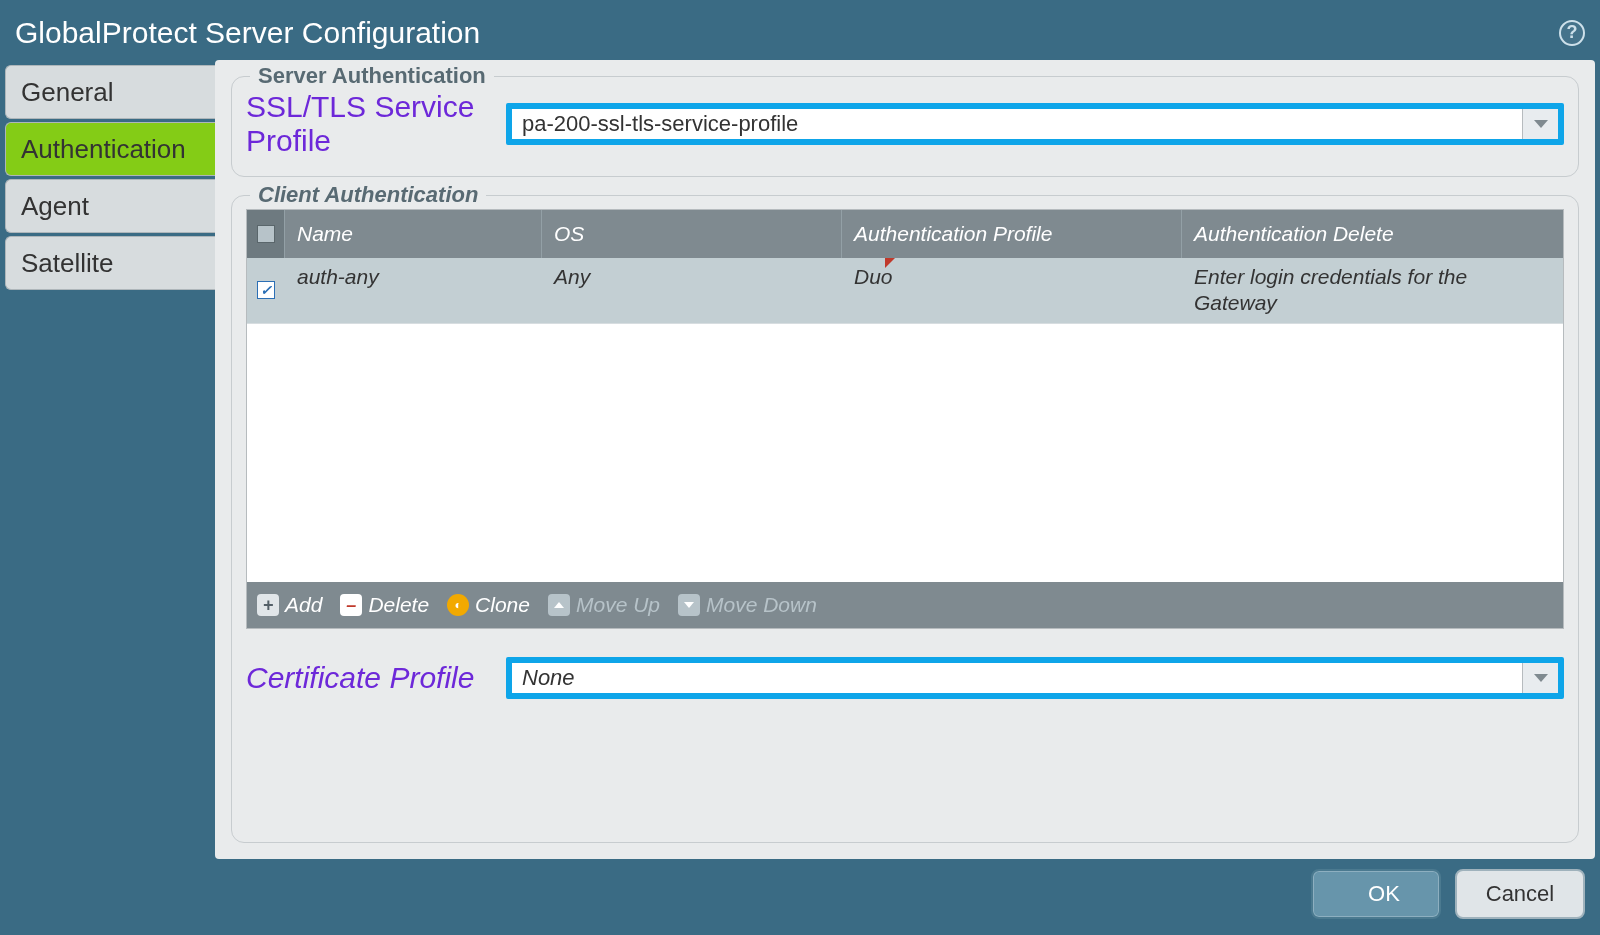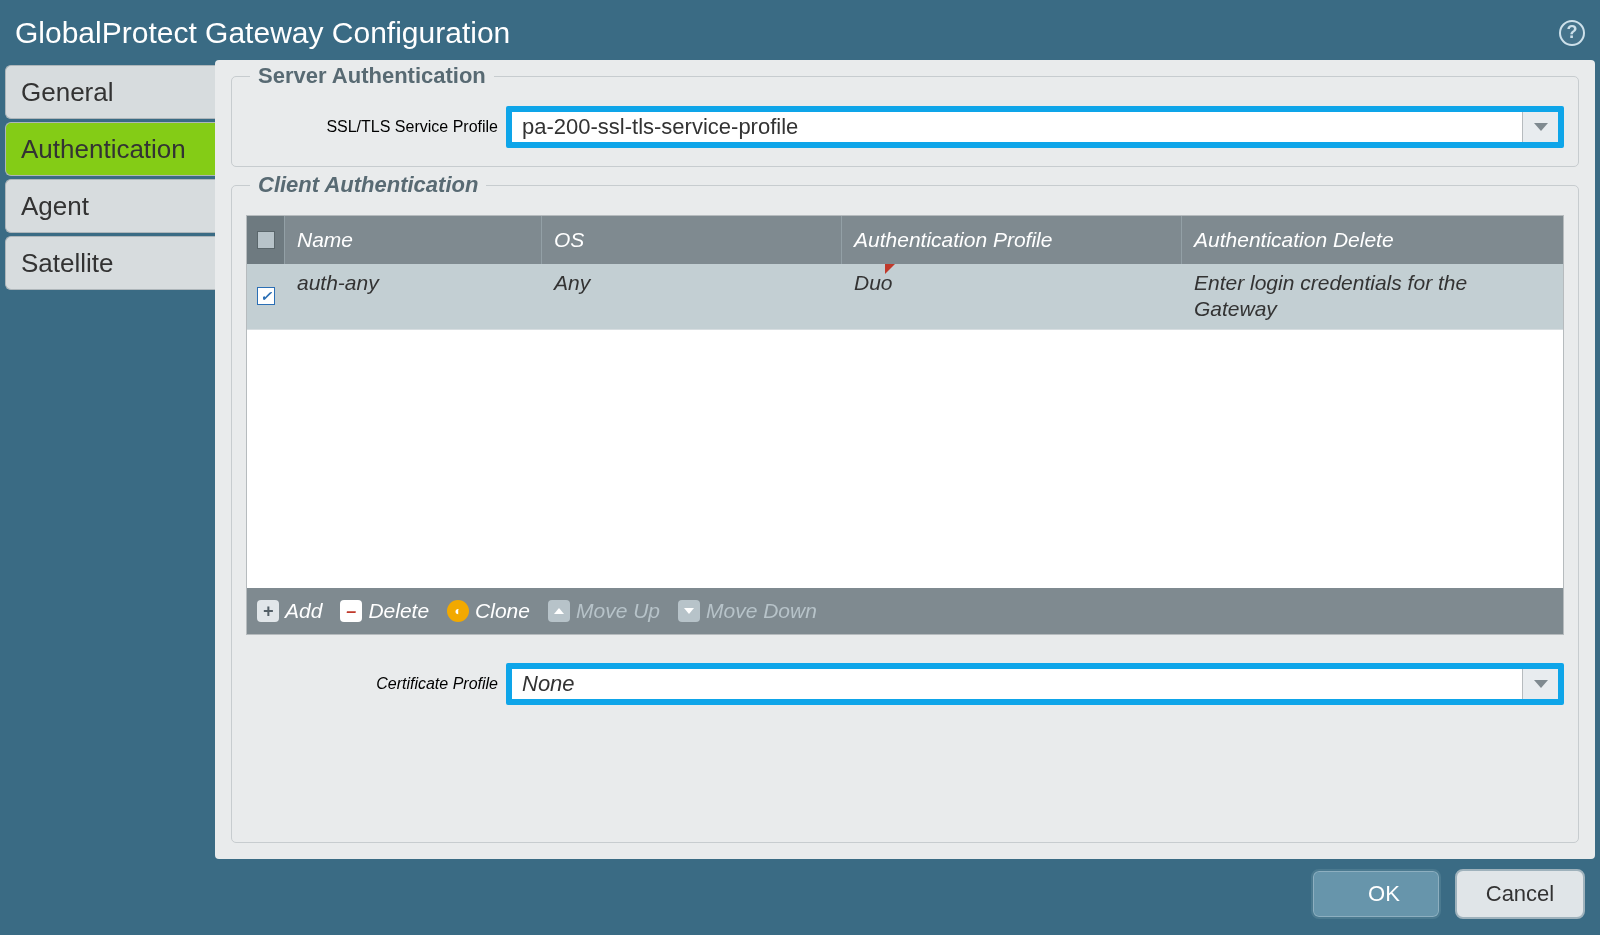--- a/index.html
+++ b/index.html
@@ -79,44 +79,44 @@
     padding: 16px 16px 16px 16px;
     position: relative;
     min-height: 0;
     display: flex;
     flex-direction: column;
     gap: 18px;
   }
 
   .fieldset {
     border: 1px solid #c7cccf;
-    border-radius: 5px;
-    padding: 29px 14px 18px 14px;
+    border-radius: 13px;
+    padding: 13px 14px 18px 14px;
     position: relative;
   }
   .fieldset-title {
     position: absolute;
     top: -14px;
     left: 18px;
     background: #e9ebec;
     padding: 0 8px;
     font-size: 22px;
     color: #586a73;
     font-weight: 700;
   }
 
   .form-row {
     display: flex;
     align-items: center;
   }
   .form-label {
     width: 260px;
-    text-align: right;
-    font-size: 16px;
-    color: #000000;
+    text-align: left;
+    font-size: 30px;
+    color: #6d28d9;
     padding-right: 8px;
   }
   .dropdown {
     flex: 1;
     height: 42px;
     background: #fff;
     border: 6px solid #0ea5e9;
     display: flex;
     align-items: stretch;
     border-radius: 2px;
@@ -276,21 +276,21 @@
     display:flex;
     justify-content:flex-end;
     gap:14px;
   }
 </style>
 </head>
 <body>
 
 <div class="window">
   <div class="titlebar">
-    <h1>GlobalProtect Gateway Configuration</h1>
+    <h1>GlobalProtect Server Configuration</h1>
     <div class="help-icon">?</div>
   </div>
 
   <div class="body">
     <div class="sidebar">
       <div class="sidebar-tab">General</div>
       <div class="sidebar-tab active">Authentication</div>
       <div class="sidebar-tab">Agent</div>
       <div class="sidebar-tab">Satellite</div>
     </div>

